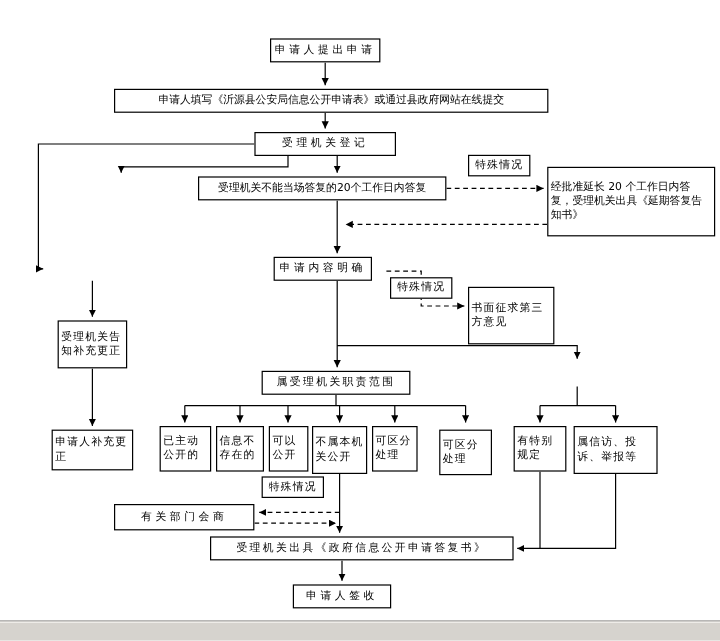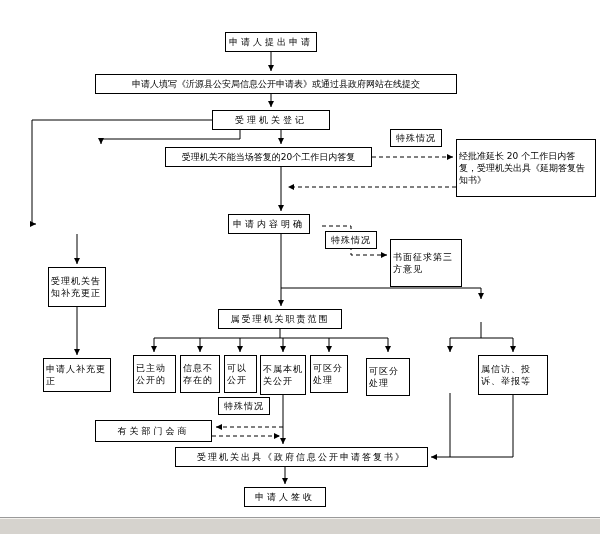--- a/index.html
+++ b/index.html
@@ -84,20 +84,21 @@
   <div class="node" style="left:390px;top:239px;width:72px;height:48px">书面征求第三方意见</div>
   <div class="node" style="left:48px;top:267px;width:58px;height:40px">受理机关告知补充更正</div>
   <div class="node" style="left:43px;top:358px;width:68px;height:34px">申请人补充更正</div>
   <div class="node spread2" style="left:218px;top:309px;width:124px;height:20px">属受理机关职责范围</div>
   <div class="node" style="left:133px;top:355px;width:43px;height:38px">已主动公开的</div>
   <div class="node" style="left:180px;top:355px;width:40px;height:38px">信息不存在的</div>
   <div class="node" style="left:224px;top:355px;width:33px;height:38px">可以公开</div>
   <div class="node" style="left:260px;top:355px;width:46px;height:40px">不属本机关公开</div>
   <div class="node" style="left:310px;top:355px;width:38px;height:38px">可区分处理</div>
   <div class="node" style="left:366px;top:358px;width:44px;height:38px">可区分处理</div>
+  <div class="node" style="left:428px;top:355px;width:44px;height:38px">有特别规定</div>
   <div class="node" style="left:478px;top:355px;width:70px;height:40px">属信访、投诉、举报等</div>
   <div class="node" style="left:218px;top:397px;width:52px;height:18px">特殊情况</div>
   <div class="node spread2" style="left:175px;top:447px;width:253px;height:20px">受理机关出具《政府信息公开申请答复书》</div>
   <div class="node spread" style="left:95px;top:420px;width:117px;height:22px">有关部门会商</div>
   <div class="node spread" style="left:244px;top:487px;width:82px;height:20px">申请人签收</div>
 
   <div class="statusbar">
       <div class="hl"></div>
     </div>
 </div>

